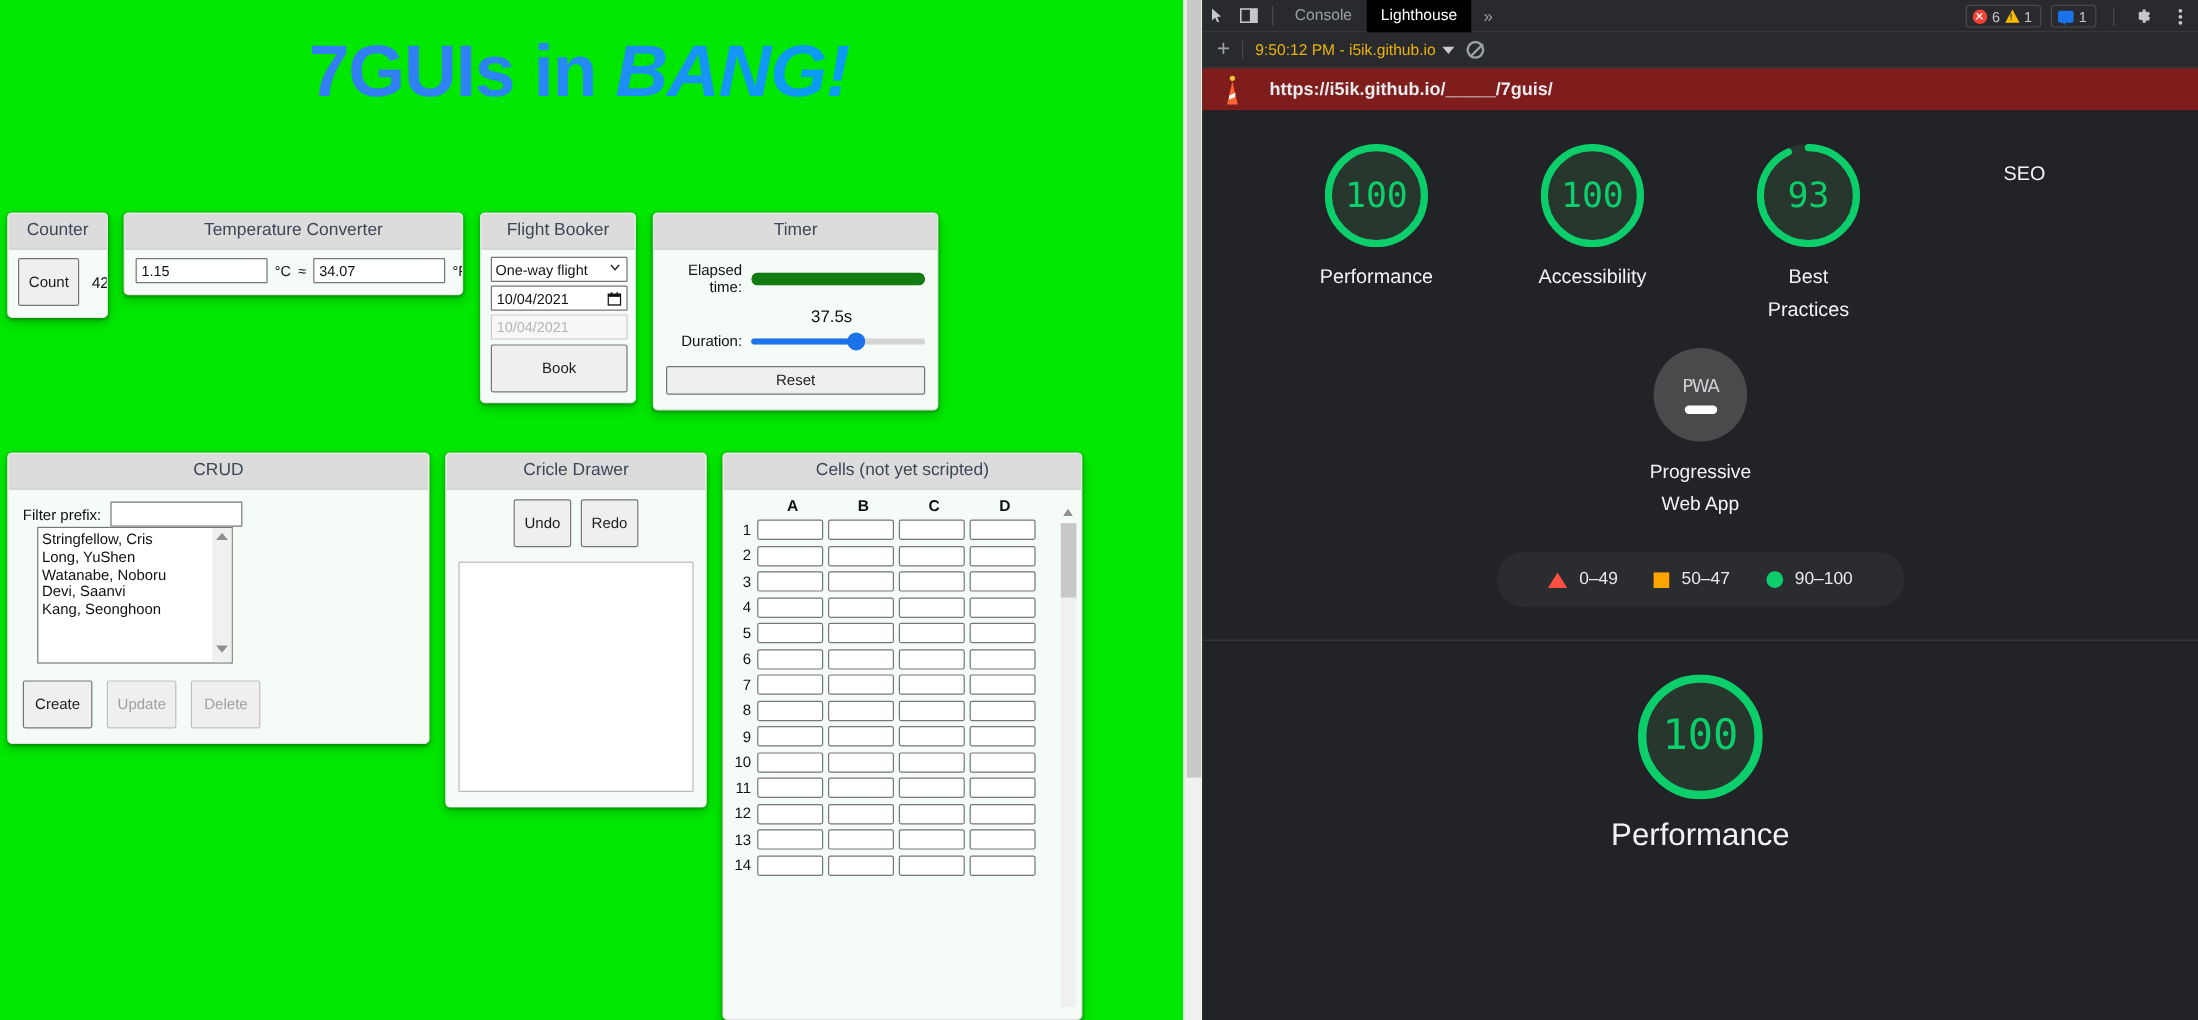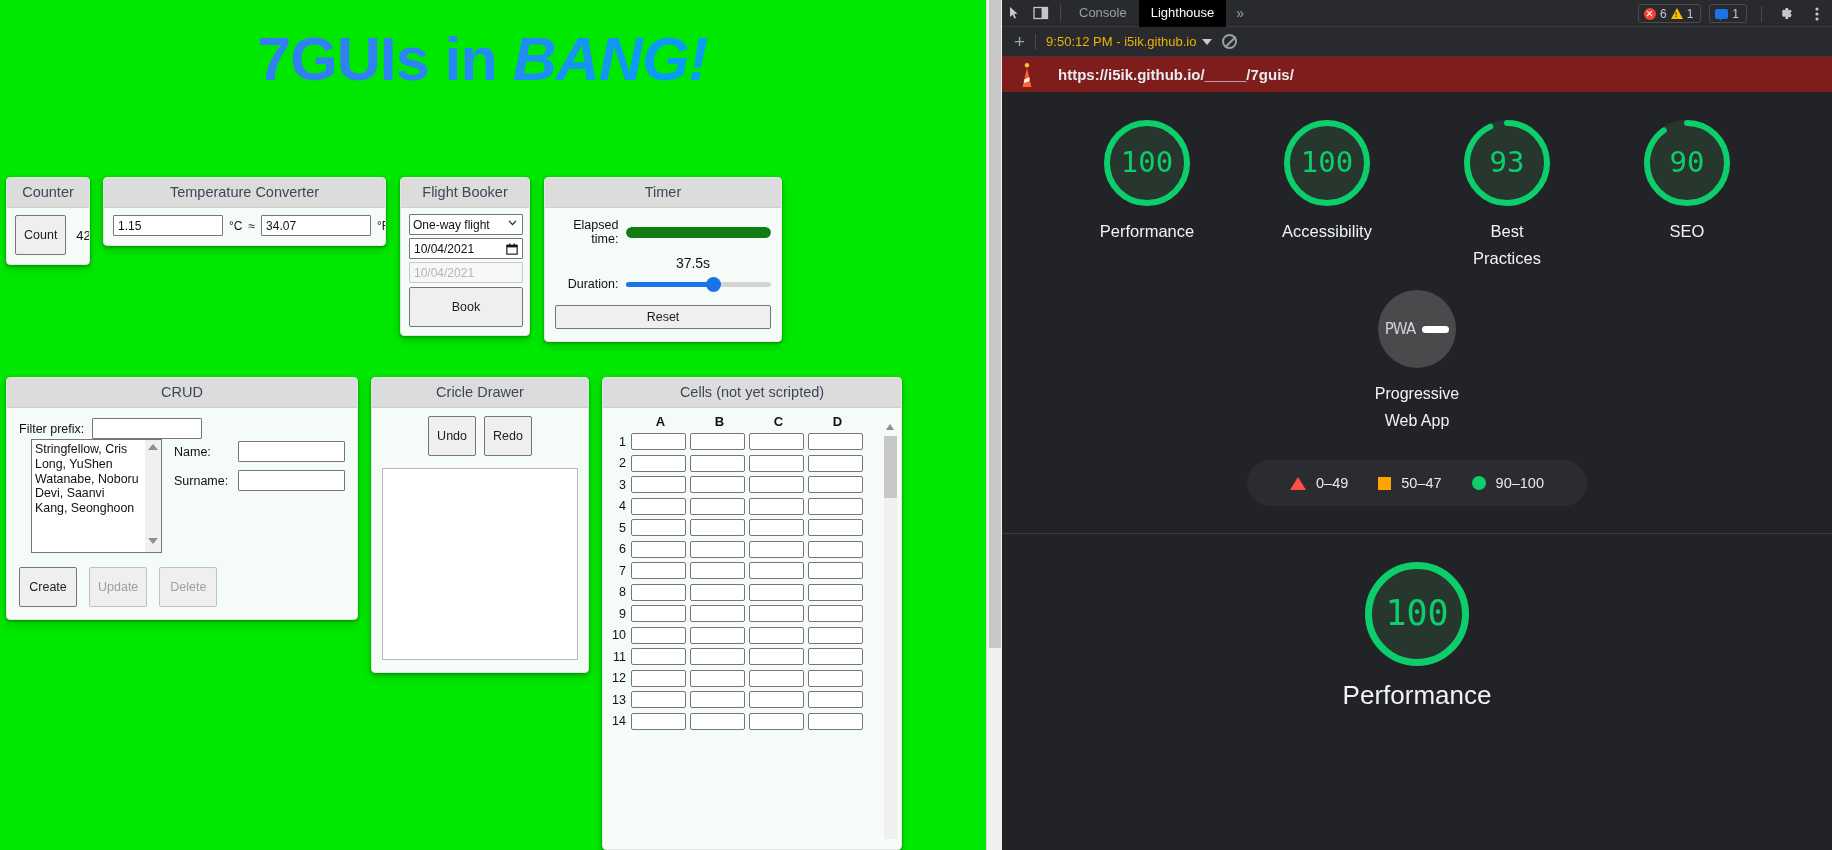--- a/index.html
+++ b/index.html
@@ -243,21 +243,21 @@
   .gauge .ring svg { display:block; }
   .gauge .num {
     position:absolute; left:0; right:0; top: 50%; transform: translateY(-52%);
     font-size: 29px; color:#0cce6b; font-family: "DejaVu Sans Mono", monospace;
   }
   .gauge .cap { margin-top: 12px; font-size: 16.5px; color: #f1f3f4; line-height: 27px; }
 
   .pwa-block { text-align:center; margin-top: 18px; }
   .pwa-circle {
     width: 78px; height: 78px; border-radius:50%; background:#4a4a4d; margin: 0 auto;
-    display:flex; align-items:center; justify-content:center; gap: 7px;
+    display:flex; flex-direction:column; align-items:center; justify-content:center; gap: 7px;
   }
   .pwa-circle .pwa-txt { font-size: 15px; color:#cfd1d4; letter-spacing: -1px; font-family:"DejaVu Sans", sans-serif; }
   .pwa-circle .pwa-dash { width: 27px; height: 7px; background:#fff; border-radius:4px; }
   .pwa-block .cap { margin-top: 12px; font-size: 16px; color:#f1f3f4; line-height: 27px; }
 
   .legend {
     margin: 26px auto 0 auto; width: 340px; height: 46px; border-radius: 24px;
     background: #2b2c2f; display:flex; align-items:center; justify-content:center; gap: 30px;
   }
   .legend .item { display:flex; align-items:center; gap: 10px; font-size: 14.5px; color:#e8eaed; }
@@ -365,30 +365,20 @@
               <li>Long, YuShen</li>
               <li>Watanabe, Noboru</li>
               <li>Devi, Saanvi</li>
               <li>Kang, Seonghoon</li>
             </ul>
           <div class="lb-scroll">
             <div class="lb-arrow up"></div>
             <div class="lb-arrow dn"></div>
           </div>
         </div>
-        <div class="crud-fields">
-          <div class="f">
-            <span class="k">Name:</span>
-            <input type="text" value="" style="">
-          </div>
-          <div class="f">
-            <span class="k">Surname:</span>
-            <input type="text" value="" style="">
-          </div>
-        </div>
       </div>
       <div class="crud-btns">
         <button class="btn">Create</button>
         <button class="btn disabled">Update</button>
         <button class="btn disabled">Delete</button>
       </div>
     </div>
   </div>
 
   <div class="panel" id="circle">
@@ -620,27 +610,20 @@
               <circle cx="43" cy="43" r="40" fill="none" stroke="#0cce6b" stroke-width="6" stroke-dasharray="251.32741228718345" stroke-dashoffset="17.59291886010283" stroke-linecap="round" transform="rotate(-90 43 43)"></circle>
             </svg>
             <div class="num">93</div>
           </div>
           <div class="cap">
             <div>Best</div>
             <div>Practices</div>
           </div>
         </div>
         <div class="gauge">
-          <div class="ring">
-            <svg width="86" height="86" viewBox="0 0 86 86">
-              <circle cx="43" cy="43" r="40" fill="#28372e" stroke="#28372e" stroke-width="6"></circle>
-              <circle cx="43" cy="43" r="40" fill="none" stroke="#0cce6b" stroke-width="6" stroke-dasharray="251.32741228718345" stroke-dashoffset="25.132741228718338" stroke-linecap="round" transform="rotate(-90 43 43)"></circle>
-            </svg>
-            <div class="num">90</div>
-          </div>
           <div class="cap">SEO</div>
         </div>
       </div>
 
     <div class="pwa-block">
       <div class="pwa-circle">
         <span class="pwa-txt">PWA</span>
         <span class="pwa-dash"></span>
       </div>
       <div class="cap">

